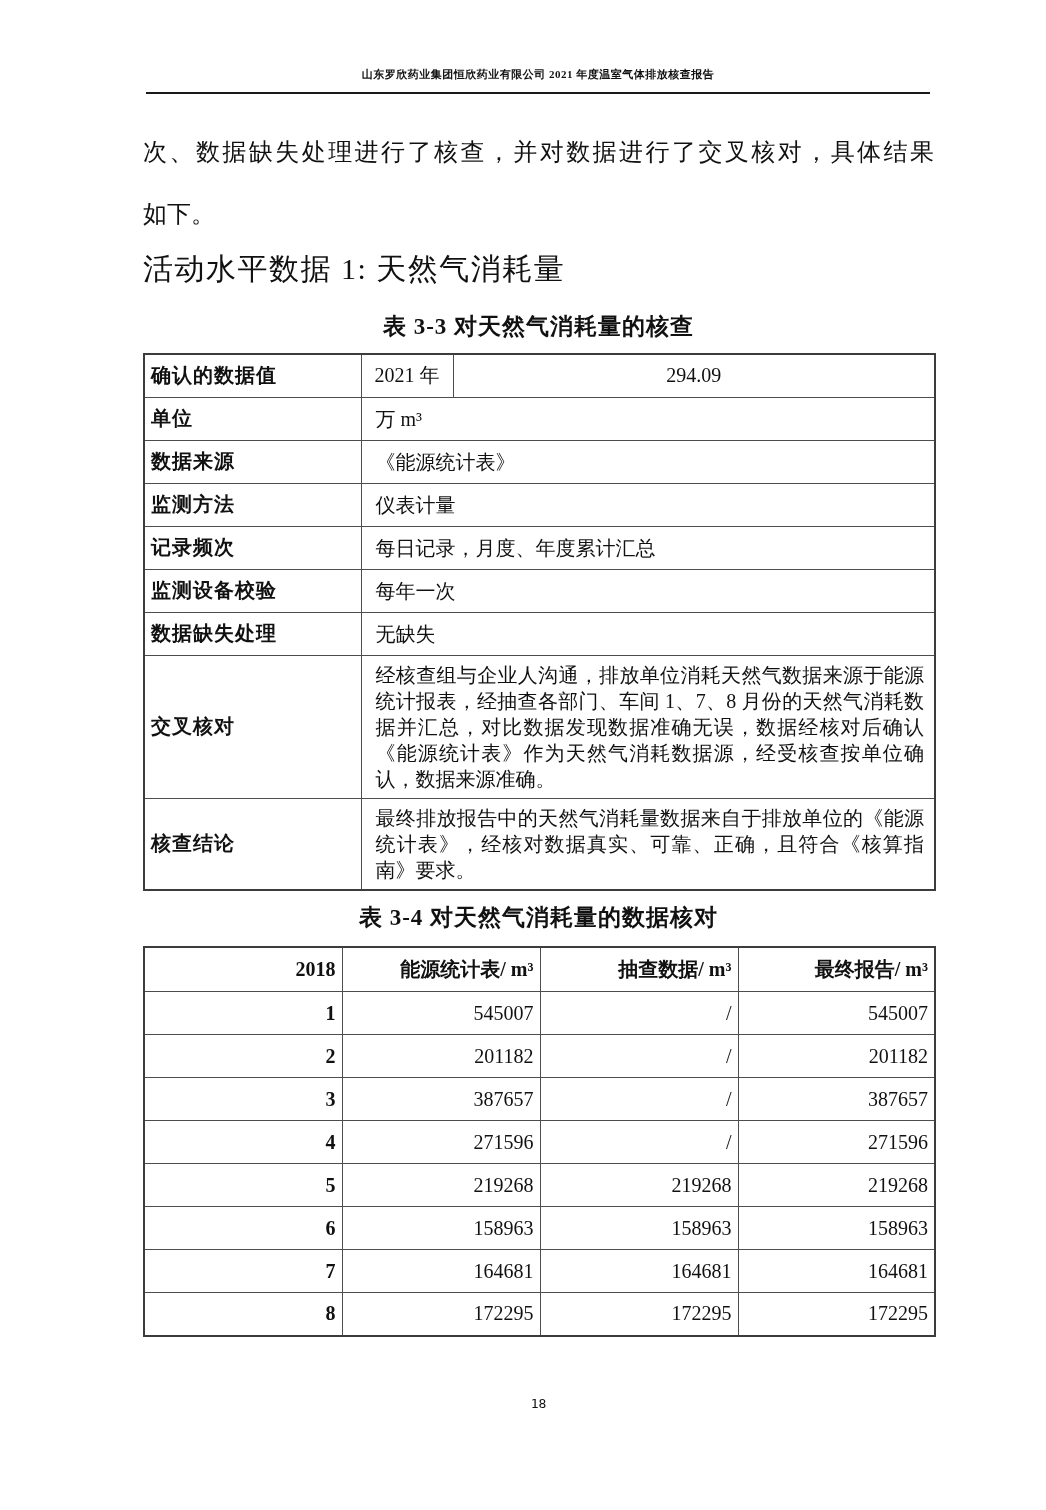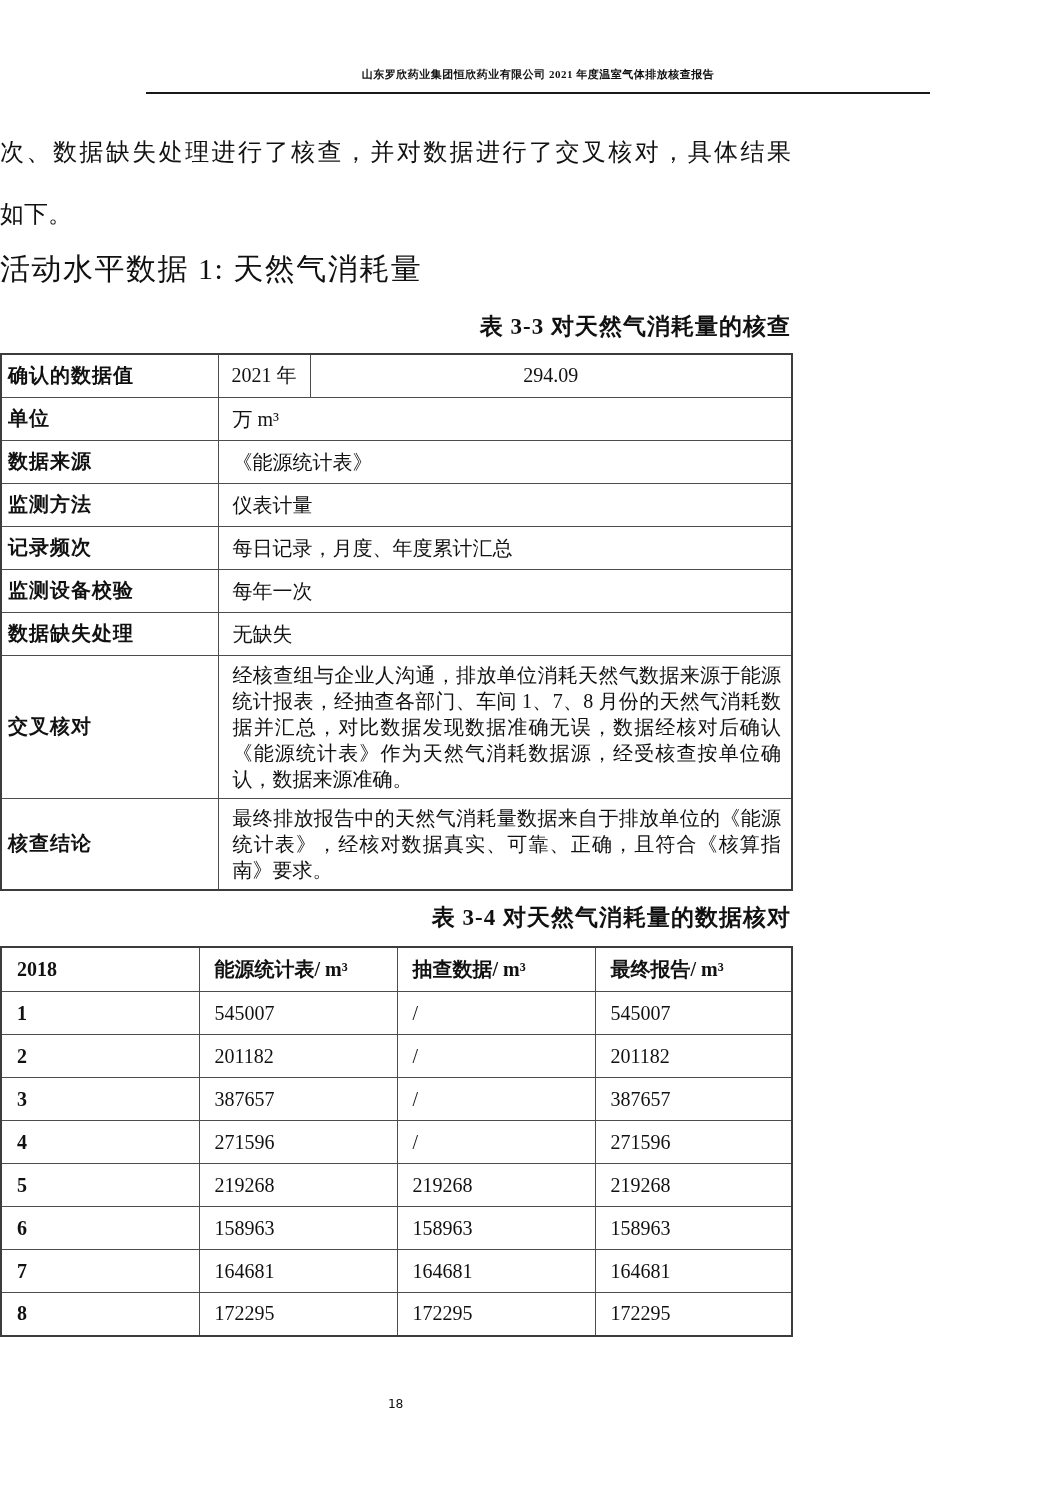--- a/index.html
+++ b/index.html
@@ -17,40 +17,40 @@
     margin: 63px 116px 0 146px;
     text-align: center;
     font-weight: bold;
     font-size: 11px;
     line-height: 22px;
     padding-bottom: 7px;
     border-bottom: 2px solid #1a1a1a;
     letter-spacing: 0.5px;
   }
 
-  .content { width: 791px; }
+  .content { margin-left: 143px; width: 791px; }
 
   
   .para { margin-top: 27px; font-size: 24px; line-height: 62px; }
   .para .line { text-align: justify; }
   .para .line.fill { text-align-last: justify; }
 
   .section-heading {
     margin-top: 10px;
     font-weight: normal;
     font-size: 30px;
     line-height: 28px;
     letter-spacing: 1.5px;
   }
 
   .table-caption {
     font-weight: bold;
     font-size: 23px;
     line-height: 28px;
-    text-align: right;
+    text-align: center;
     letter-spacing: 1px;
   }
   .cap1 { margin-top: 30px; }
   .cap2 { margin-top: 13px; }
 
   table {
     border-collapse: collapse;
     table-layout: fixed;
     width: 791px;
     border: 2px solid #3c3c3c;
@@ -70,21 +70,21 @@
     padding: 6px 10px 6px 14px;
     line-height: 26px;
   }
   .t1 .yr { text-align: center; padding: 4px 0; }
   .t1 .ctr { text-align: center; padding: 4px 8px; }
   .t1 tr.rh  { height: 43px; }
   .t1 tr.rx  { height: 143px; }
   .t1 tr.rc  { height: 90px; }
 
   
-  .t2 th, .t2 td { text-align: left; height: 43px; padding: 2px 15px; }
+  .t2 th, .t2 td { text-align: right; height: 43px; padding: 2px 6px; }
   .t2 tr.hdr { height: 45px; }
   .t2 .b { font-weight: bold; }
 
   .page-number {
     margin-top: 58px;
     text-align: center;
     font-family: "DejaVu Sans Mono", monospace;
     font-size: 13px;
     line-height: 18px;
   }

